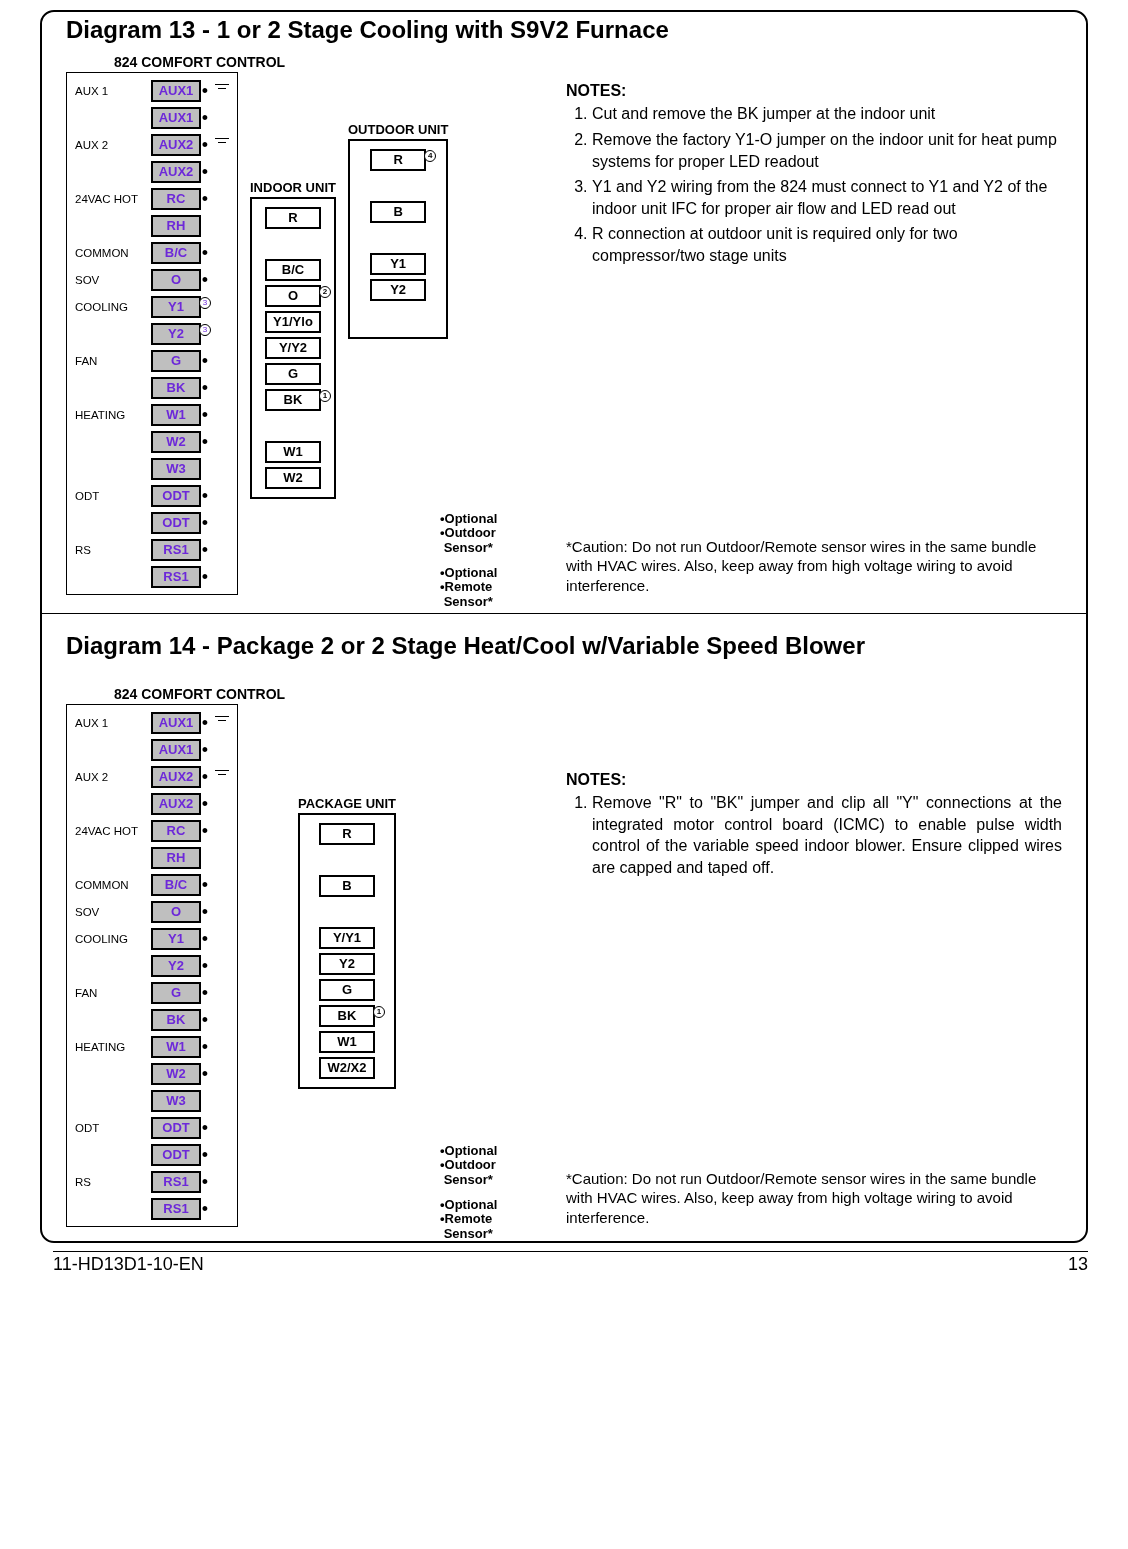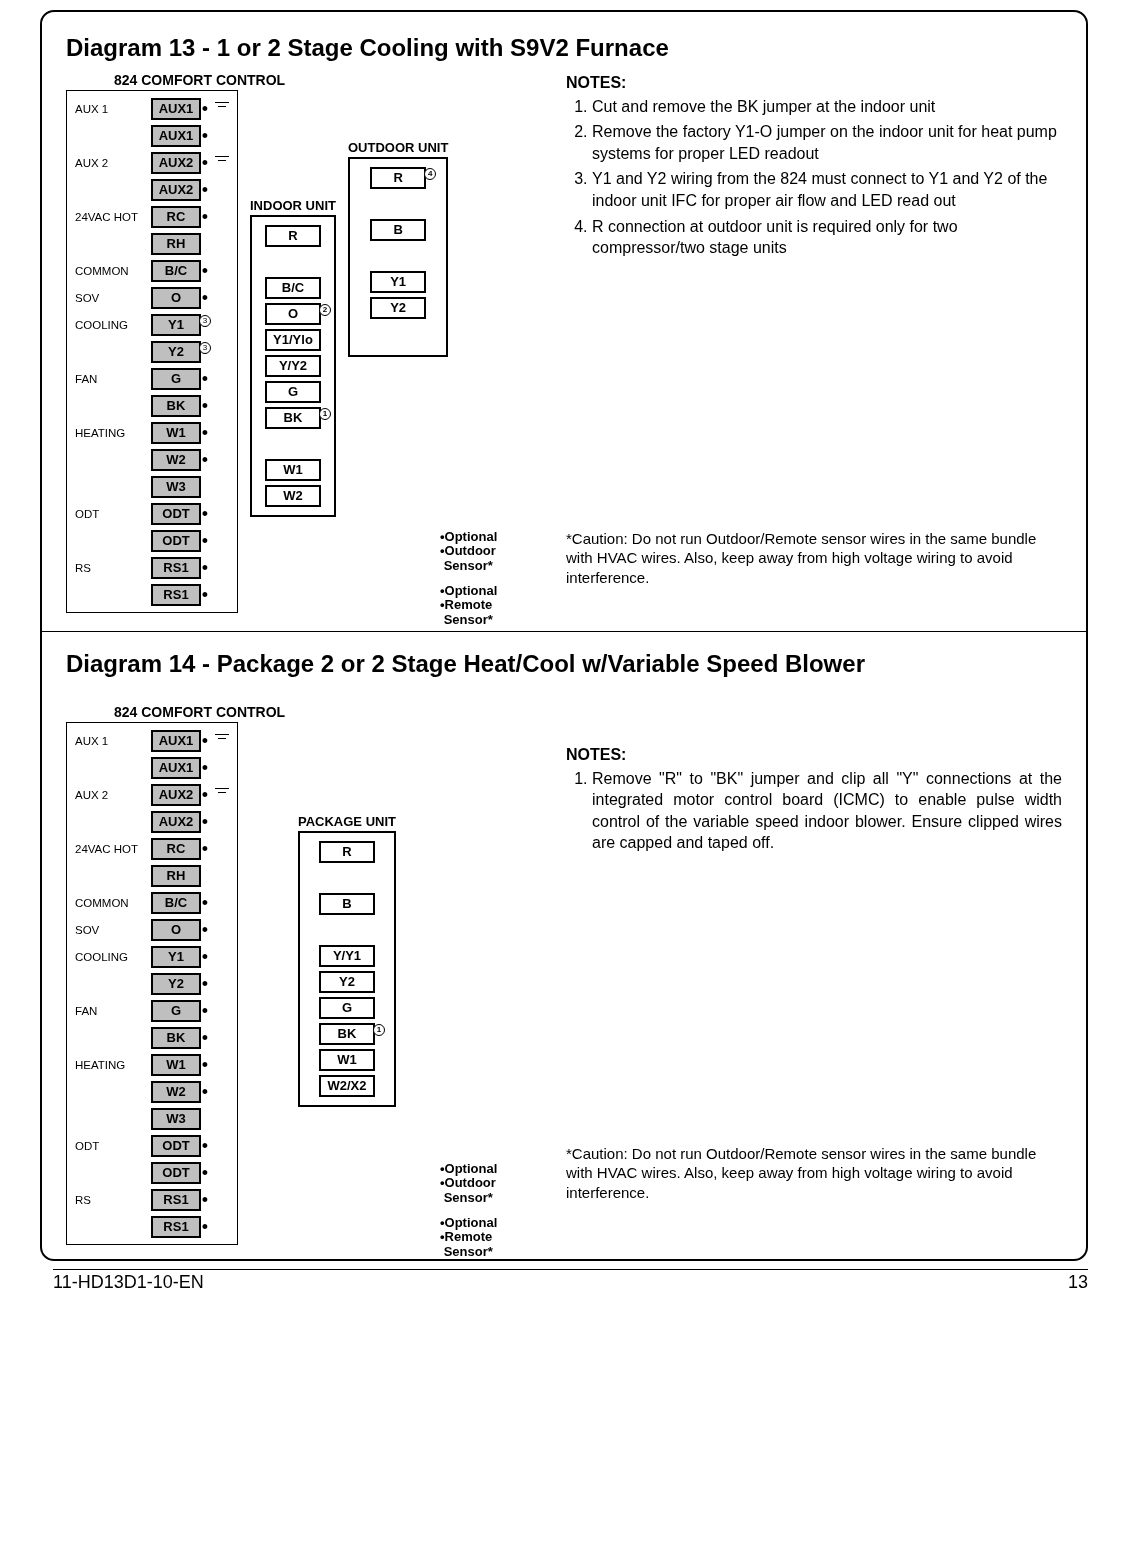--- a/index.html
+++ b/index.html
@@ -18,31 +18,31 @@
   .header {
     border-bottom: 1px solid #000;
     text-align: right;
     font-size: 18px;
     padding-bottom: 2px;
     margin-bottom: 8px;
   }
   .main-frame {
     border: 2px solid #000;
     border-radius: 14px;
-    padding: 18px 24px 14px 24px;
+    padding: 0 24px 14px 24px;
     position: relative;
   }
   .diag-title {
     font-size: 24px;
     font-weight: bold;
     margin: 4px 0 10px 0;
   }
   .diag-row {
     display: flex;
-    align-items: flex-start;
+    align-items: flex-end;
     gap: 20px;
   }
   .diag-col-left {
     flex: 0 0 480px;
   }
   .diag-col-right {
     flex: 1;
     font-size: 16px;
     line-height: 1.35;
   }
@@ -73,21 +73,21 @@
     border: 2px solid #000;
     background: #bfbfbf;
     font-weight: bold;
     font-size: 13px;
     text-align: center;
     width: 50px;
     height: 22px;
     line-height: 18px;
     display: inline-block;
     position: relative;
-    color:#000000;
+    color:#6d28d9;
   }
   .term .sup {
     position:absolute;
     top:-1px; right:-12px;
     width:12px; height:12px;
     border:1px solid #000;
     border-radius:50%;
     font-size:8px; line-height:10px;
     background:#fff;
     font-weight:normal;

